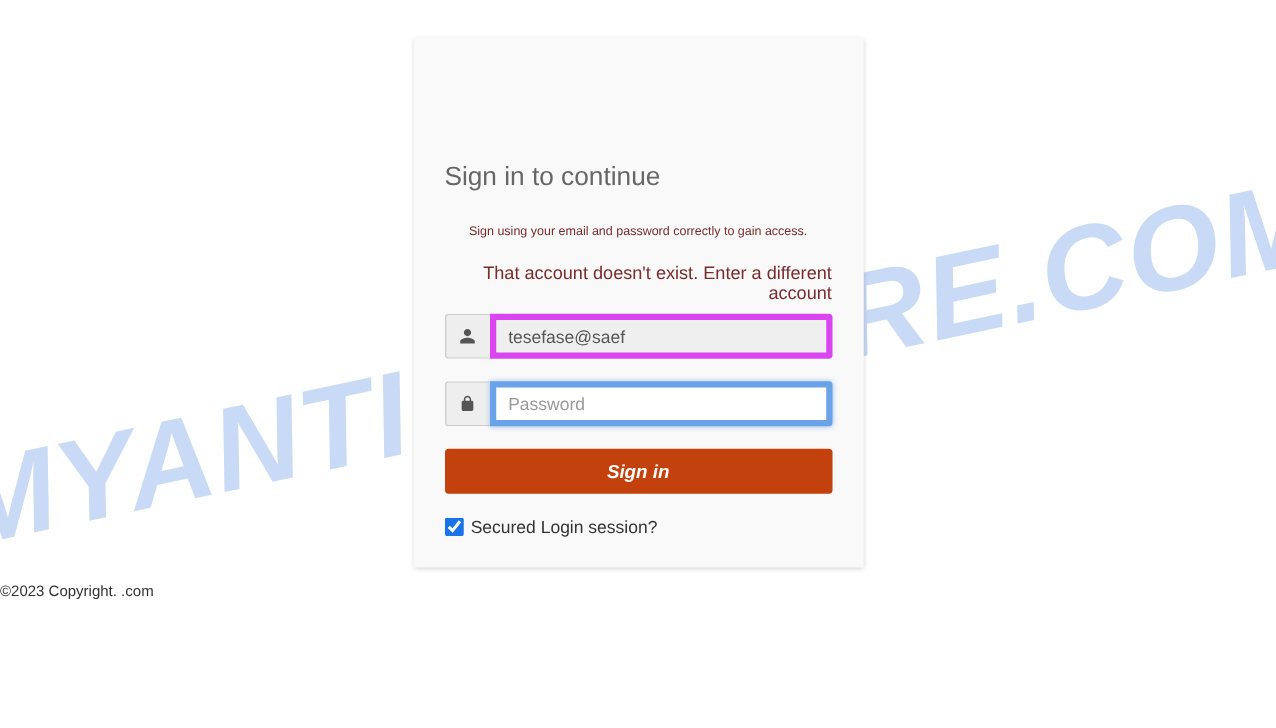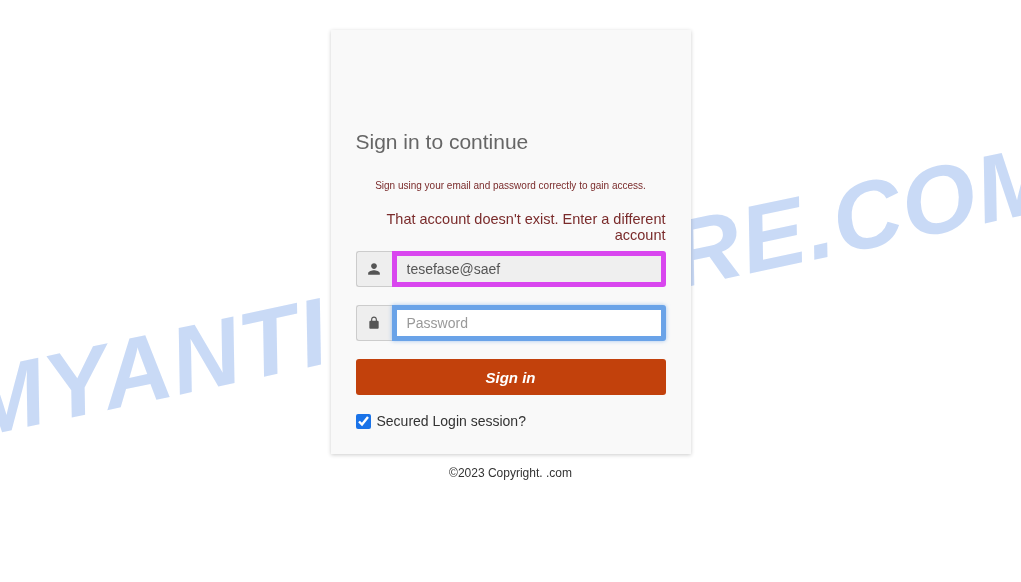--- a/index.html
+++ b/index.html
@@ -118,21 +118,21 @@
       height: 15px;
       accent-color: #1a73e8;
     }
     .checkbox-label {
       font-size: 14px;
       color: #333;
     }
     .copyright {
       position: relative;
       z-index: 2;
-      text-align: center;
+      text-align: left;
       margin-top: 12px;
       font-size: 12px;
       color: #333;
     }
     .icon-svg {
       width: 14px;
       height: 14px;
       fill: #555;
     }
   </style>

